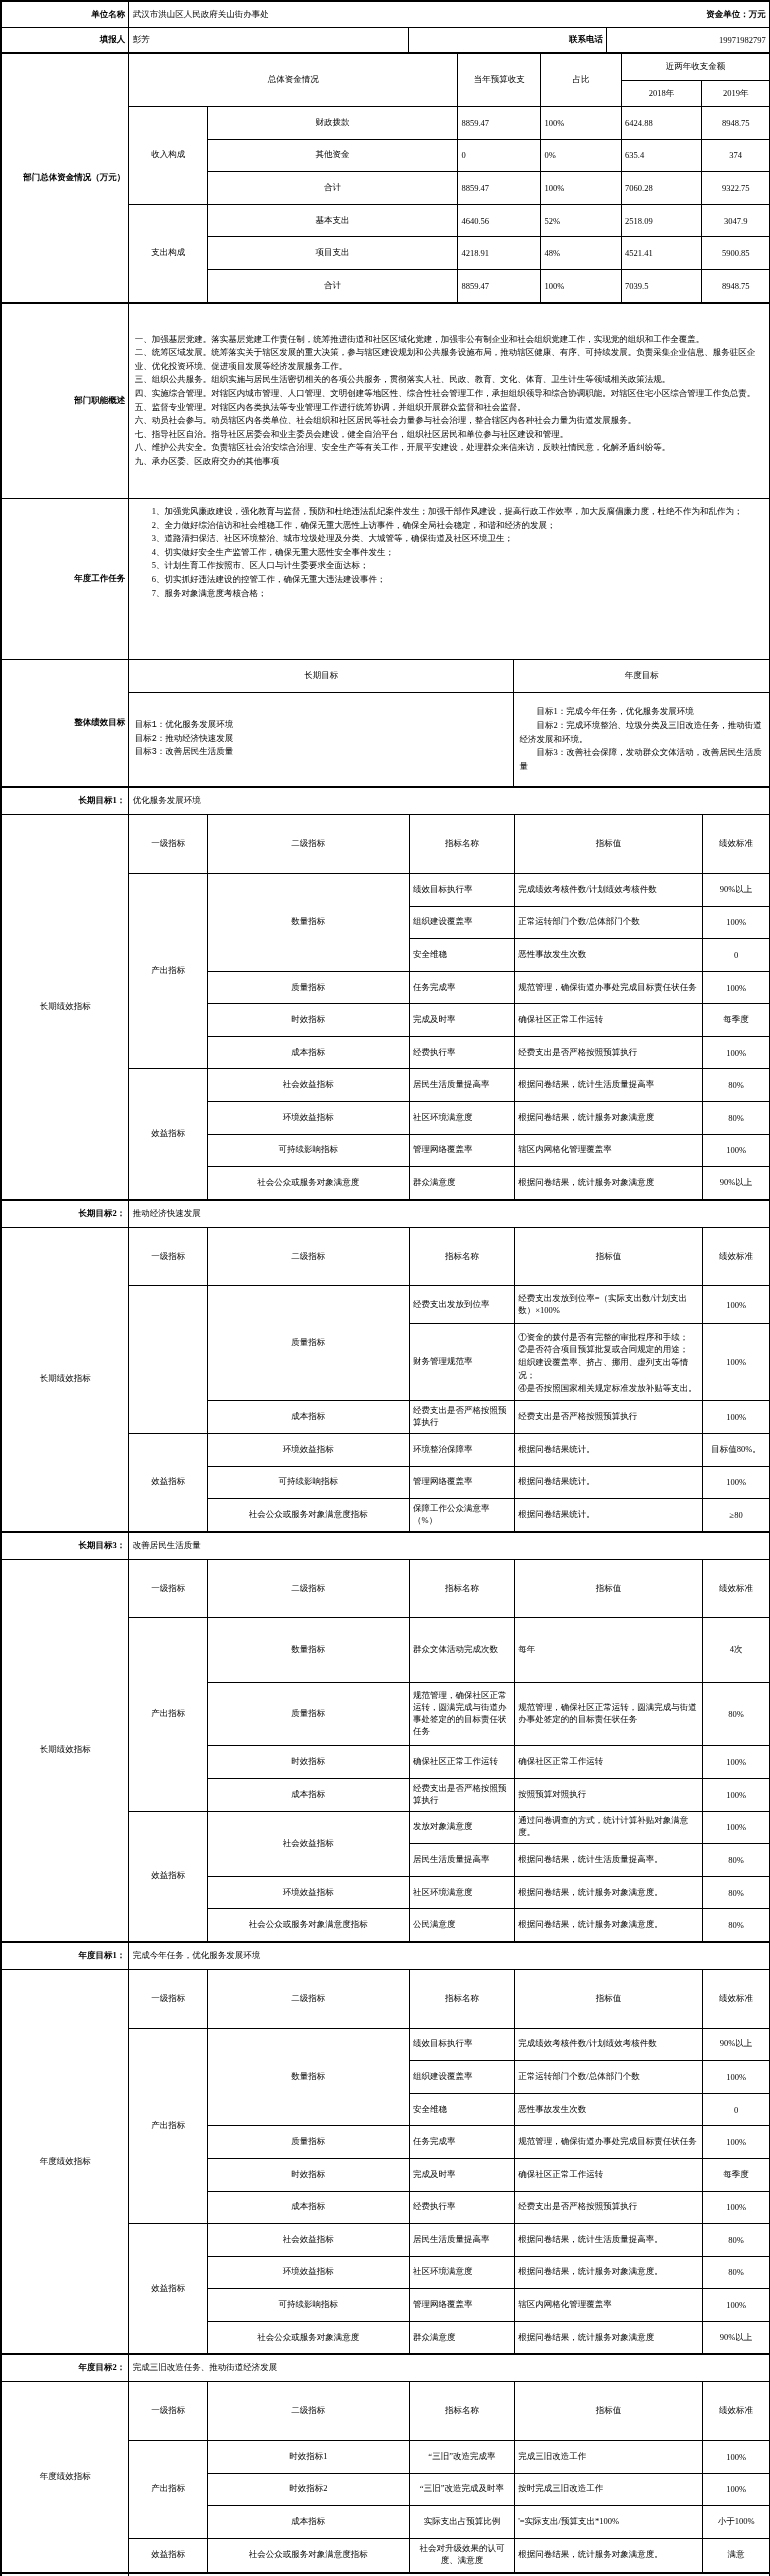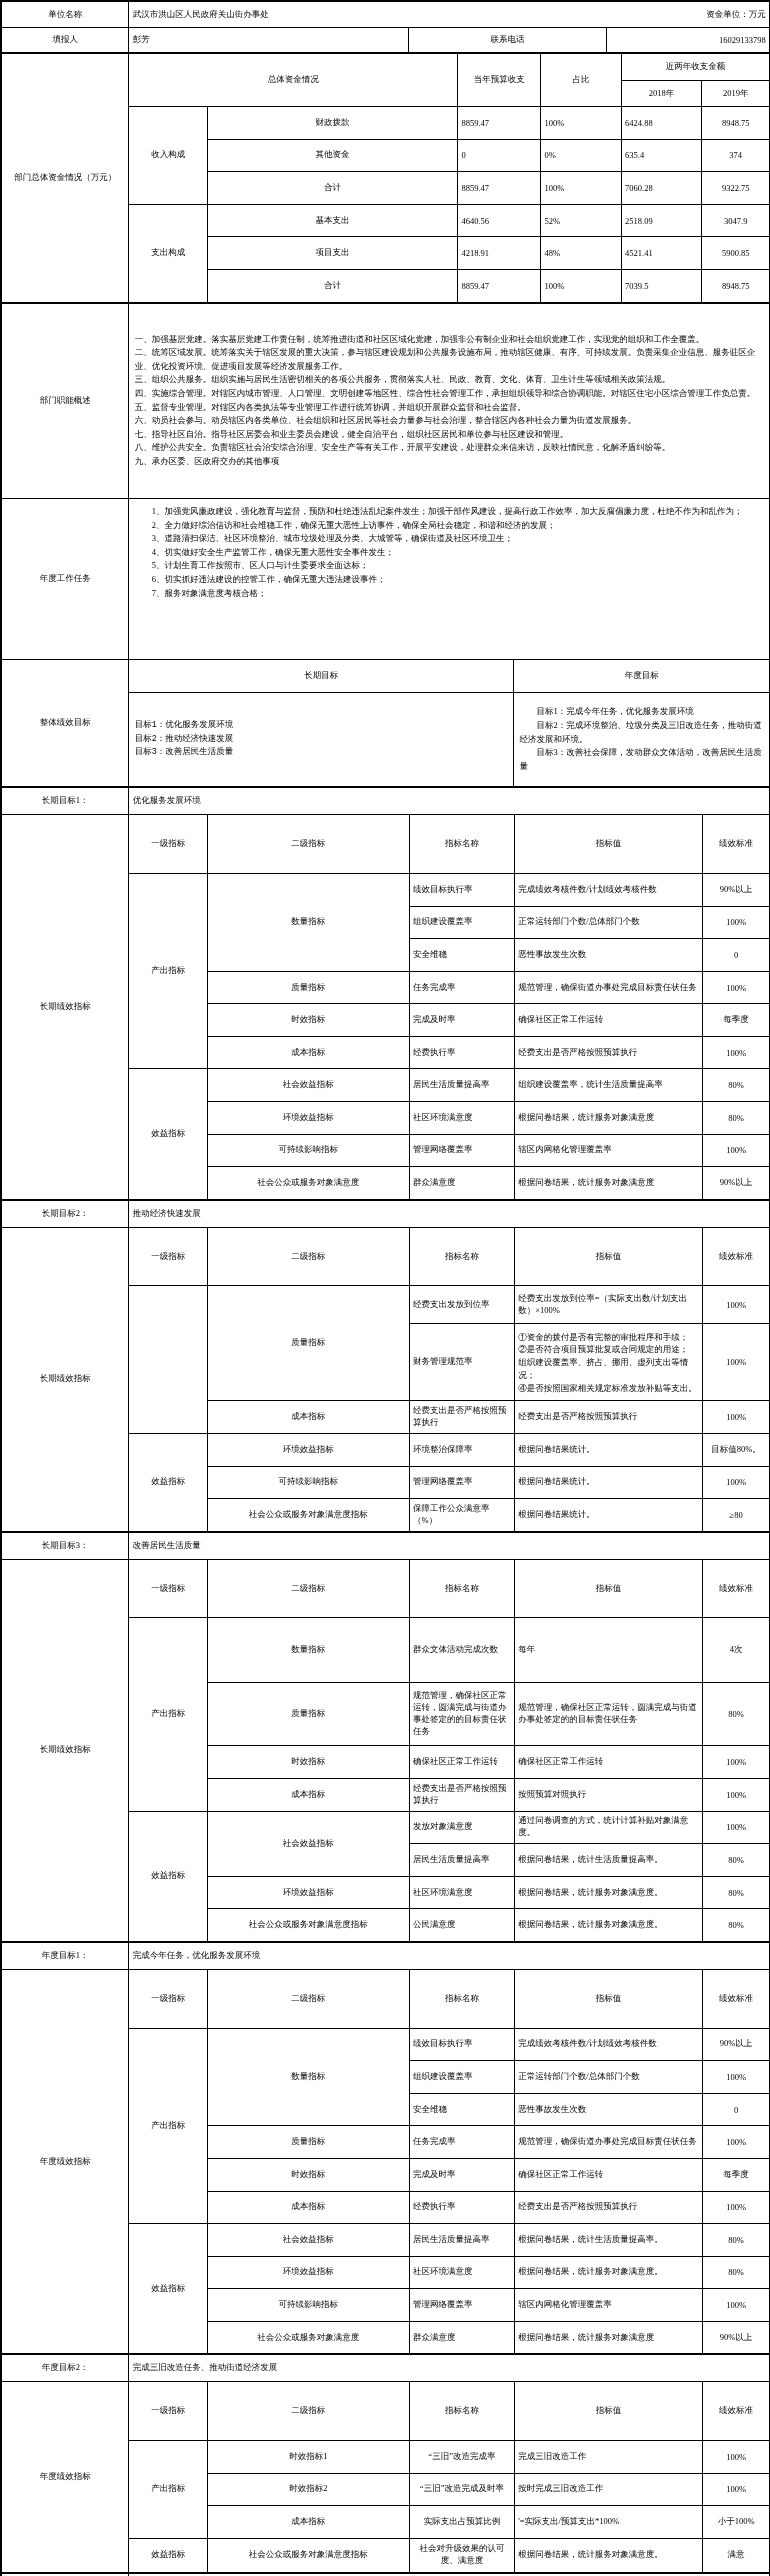--- a/index.html
+++ b/index.html
@@ -4,21 +4,21 @@
 <style>
   html,body{margin:0;padding:0;background:#ffffff;}
   .page{width:771px;margin:0 auto;color:#000;font-family:"Liberation Serif","DejaVu Serif",serif;}
   .title{ text-align:center;font-size:14.3px;font-weight:bold;padding:5.2px 0 7.8px 0;letter-spacing:0.7px;}
   .sheet{border:0.7px solid #000;}
   table{width:100%;border-collapse:collapse;table-layout:fixed;}
   td,th{border:0.7px solid #000;padding:1.3px 3.3px;font-size:8.5px;font-weight:normal;vertical-align:middle;word-break:break-all;}
   .c{text-align:center;} .l{text-align:left;} .r{text-align:right;}
   .pre{white-space:pre-line;line-height:1.6;}
   .lab{text-align:center;}
-  .bold{font-weight:normal;}
+  .bold{font-weight:bold;text-align:right;}
   .flexcell{display:flex;justify-content:space-between;align-items:center;}
   .hdr td{height:55px;text-align:center;}
   .rh td{height:29px;}
   .goalrow td{height:23.4px;}
   .num{text-align:left;}
 </style>
 </head>
 <body>
 
 <div class="page">
@@ -40,21 +40,21 @@
           <div class="flexcell">
             <span>武汉市洪山区人民政府关山街办事处</span>
             <span class="bold">资金单位：万元</span>
           </div>
         </td>
       </tr>
       <tr style="height:25px">
         <td class="lab bold">填报人</td>
         <td class="l">彭芳</td>
         <td class="c bold">联系电话</td>
-        <td class="r">16029133798</td>
+        <td class="r">19971982797</td>
       </tr>
     </tbody>
       </table>
 
     <table>
       <colgroup>
           <col style="width:16.6%">
           <col style="width:10.2%">
           <col style="width:32.6%">
           <col style="width:10.8%">
@@ -220,21 +220,21 @@
       <tr class="rh">
         <td class="c">成本指标</td>
         <td class="l">经费执行率</td>
         <td class="l">经费支出是否严格按照预算执行</td>
         <td class="c">100%</td>
       </tr>
       <tr class="rh">
         <td class="c" rowspan="4">效益指标</td>
         <td class="c">社会效益指标</td>
         <td class="l">居民生活质量提高率</td>
-        <td class="l">组织建设覆盖率，统计生活质量提高率</td>
+        <td class="l">根据问卷结果，统计生活质量提高率</td>
         <td class="c">80%</td>
       </tr>
       <tr class="rh">
         <td class="c">环境效益指标</td>
         <td class="l">社区环境满意度</td>
         <td class="l">根据问卷结果，统计服务对象满意度</td>
         <td class="c">80%</td>
       </tr>
       <tr class="rh">
         <td class="c">可持续影响指标</td>

